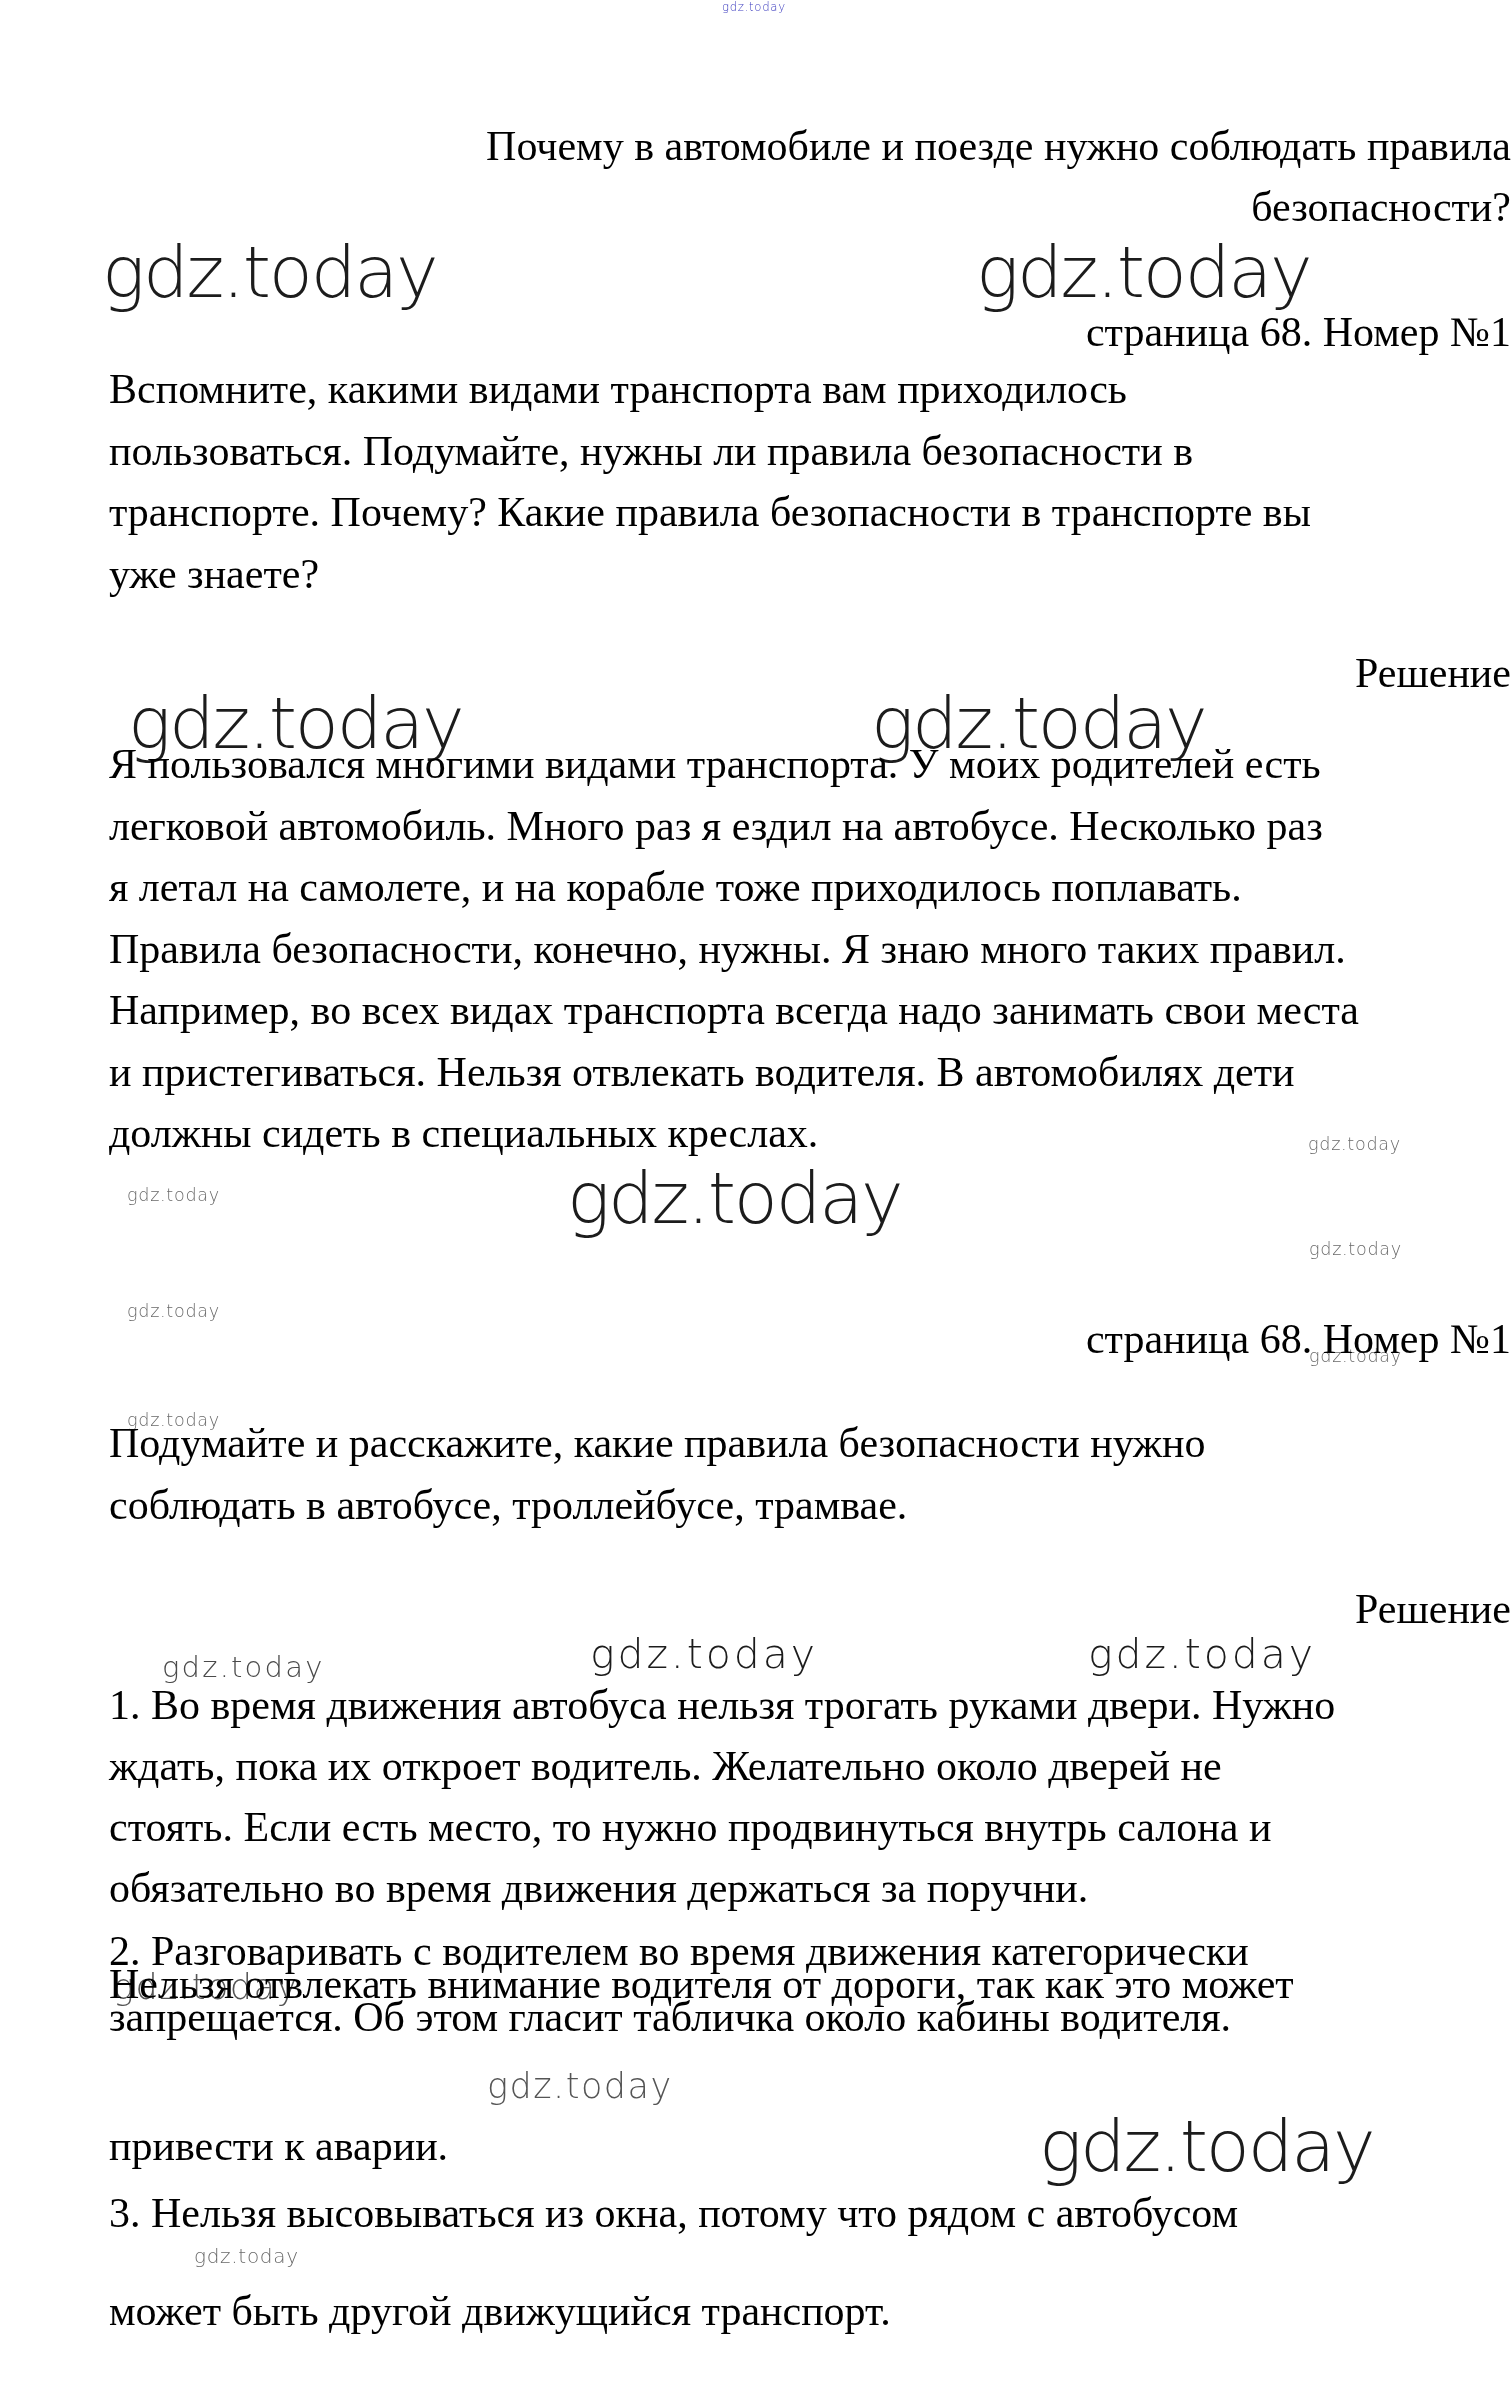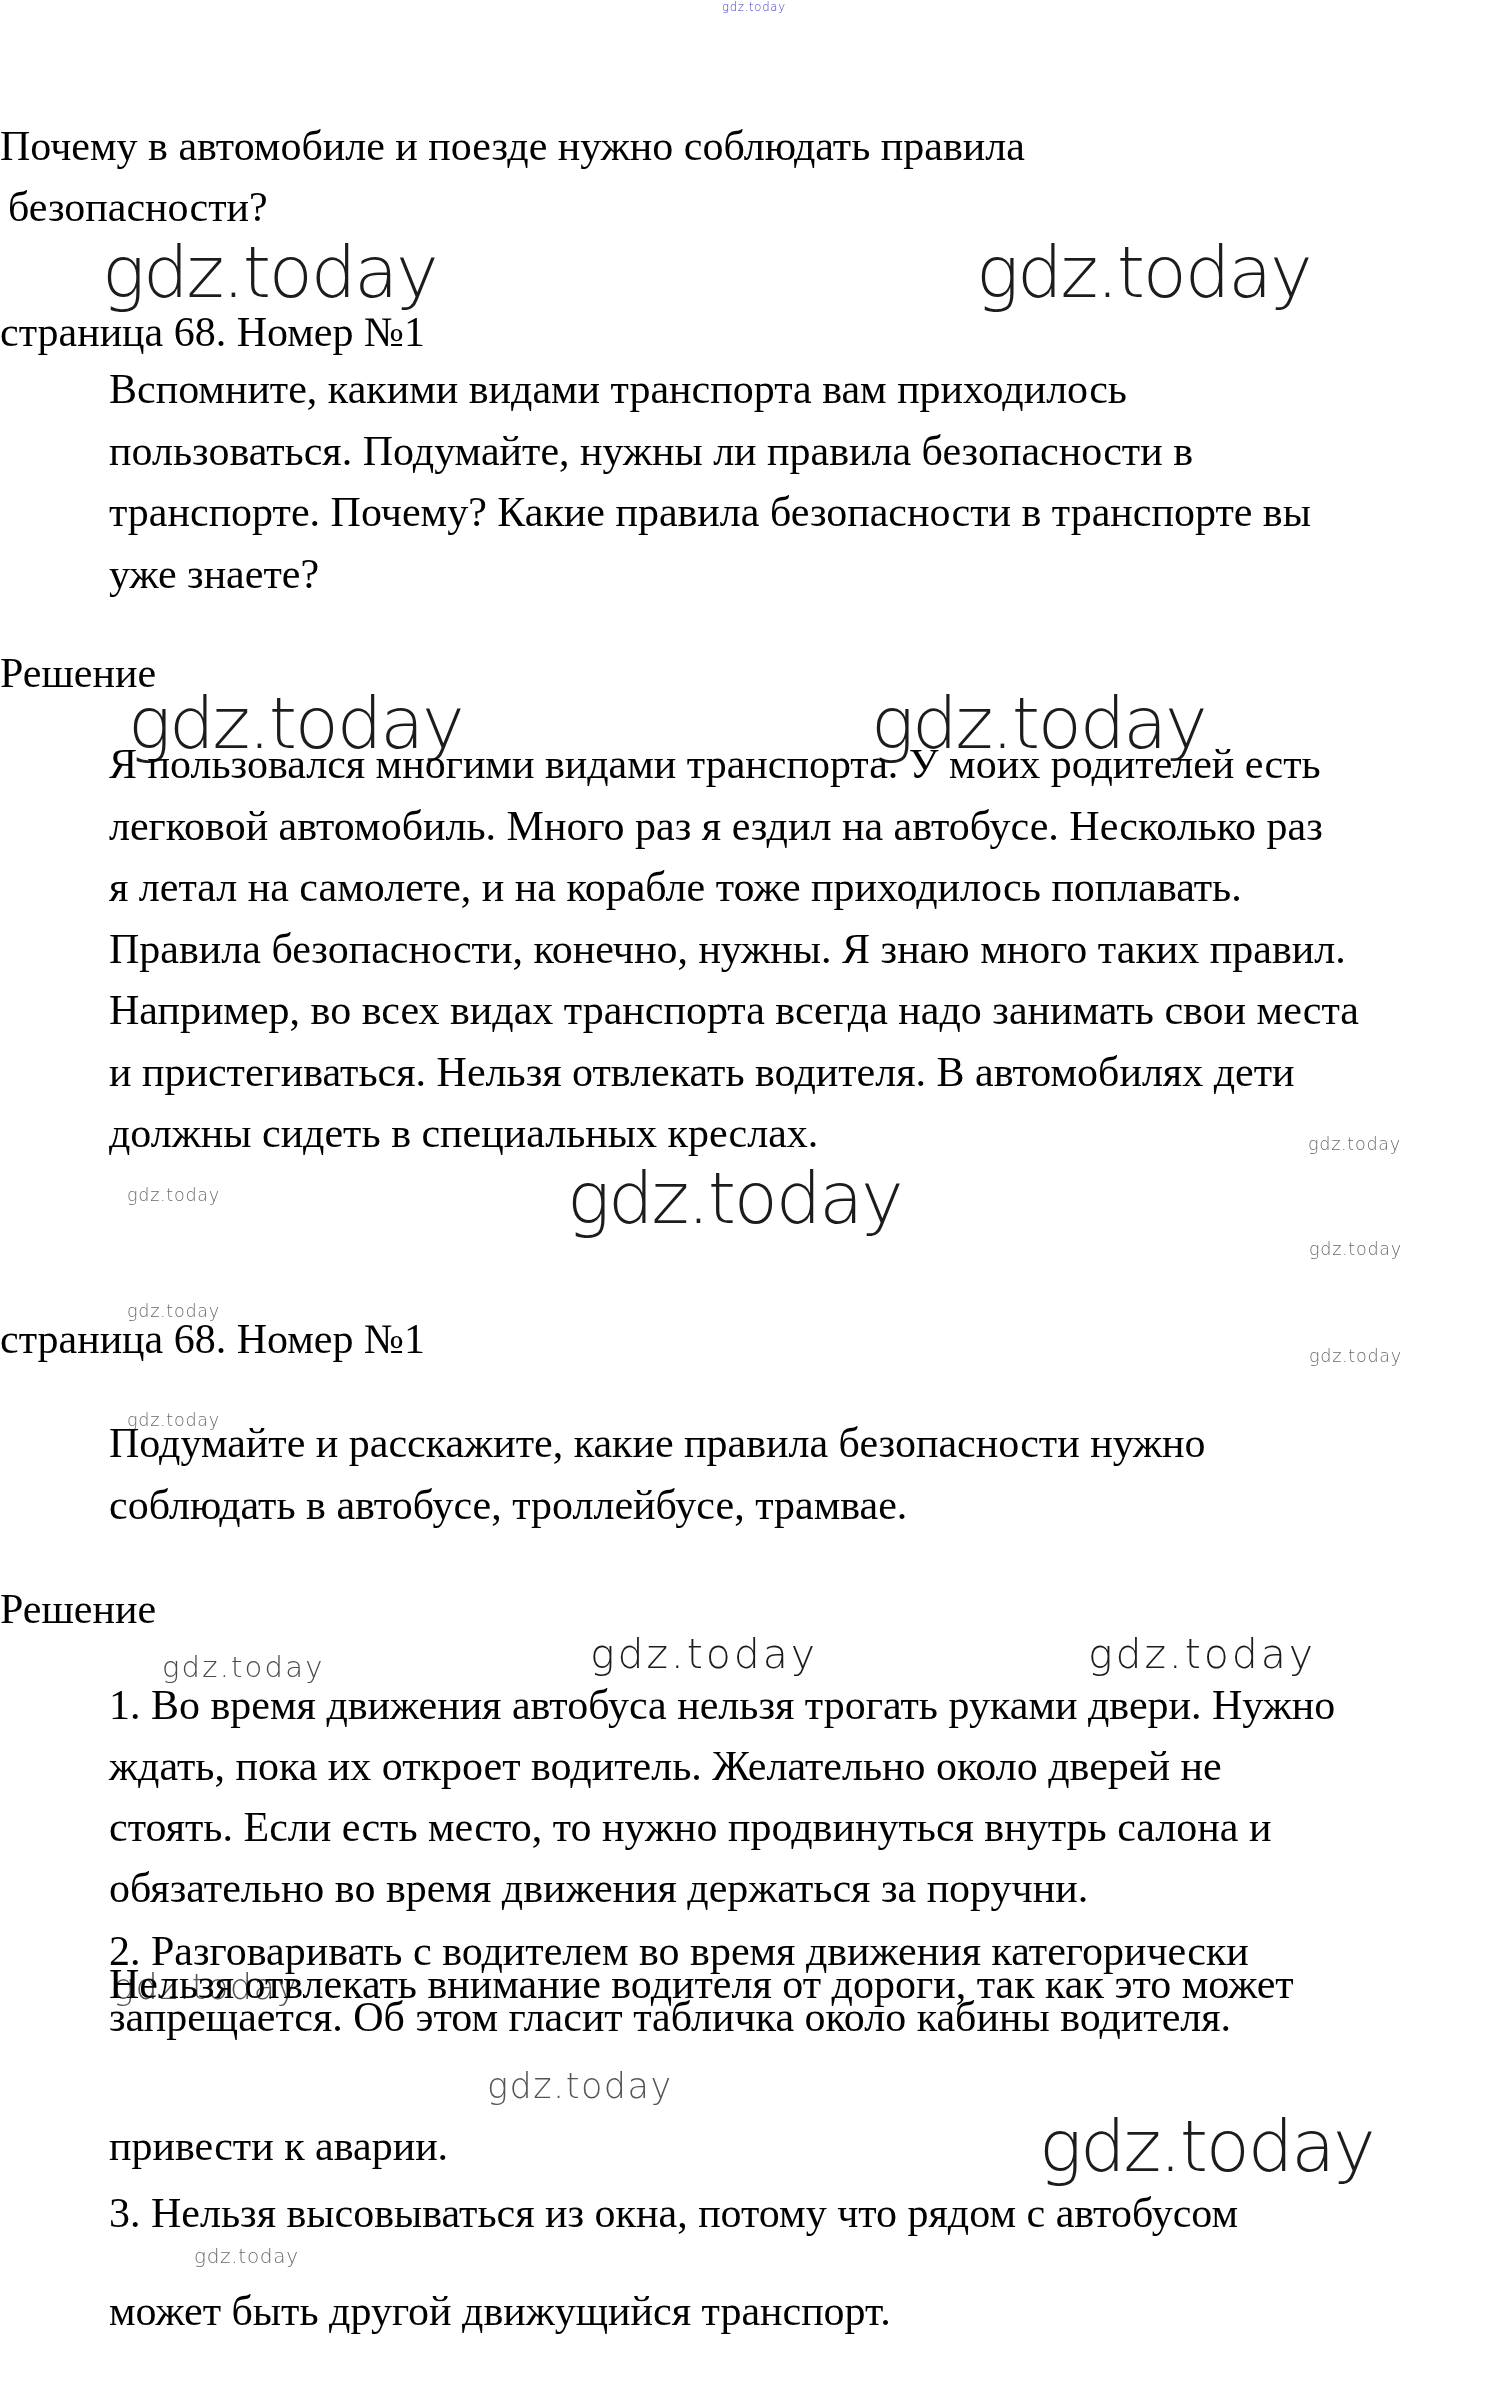--- a/index.html
+++ b/index.html
@@ -14,21 +14,21 @@
   }
   
   .ln {
     position: absolute;
     font-size: 42px;
     line-height: 61px;
     white-space: nowrap;
     color: #000000;
   }
   .ln.left  { left: 109px; }
-  .ln.center{ left: 0; right: 0; text-align: left; }
+  .ln.center{ left: 0; right: 0; text-align: right; }
   
   .wm {
     position: absolute;
     font-family: "DejaVu Sans", sans-serif;
     font-weight: 200;
     line-height: 1;
     white-space: nowrap;
     user-select: none;
   }
   .wm-blue   { font-size: 11.7px; color: #4040c0; letter-spacing: 0.7px; }

